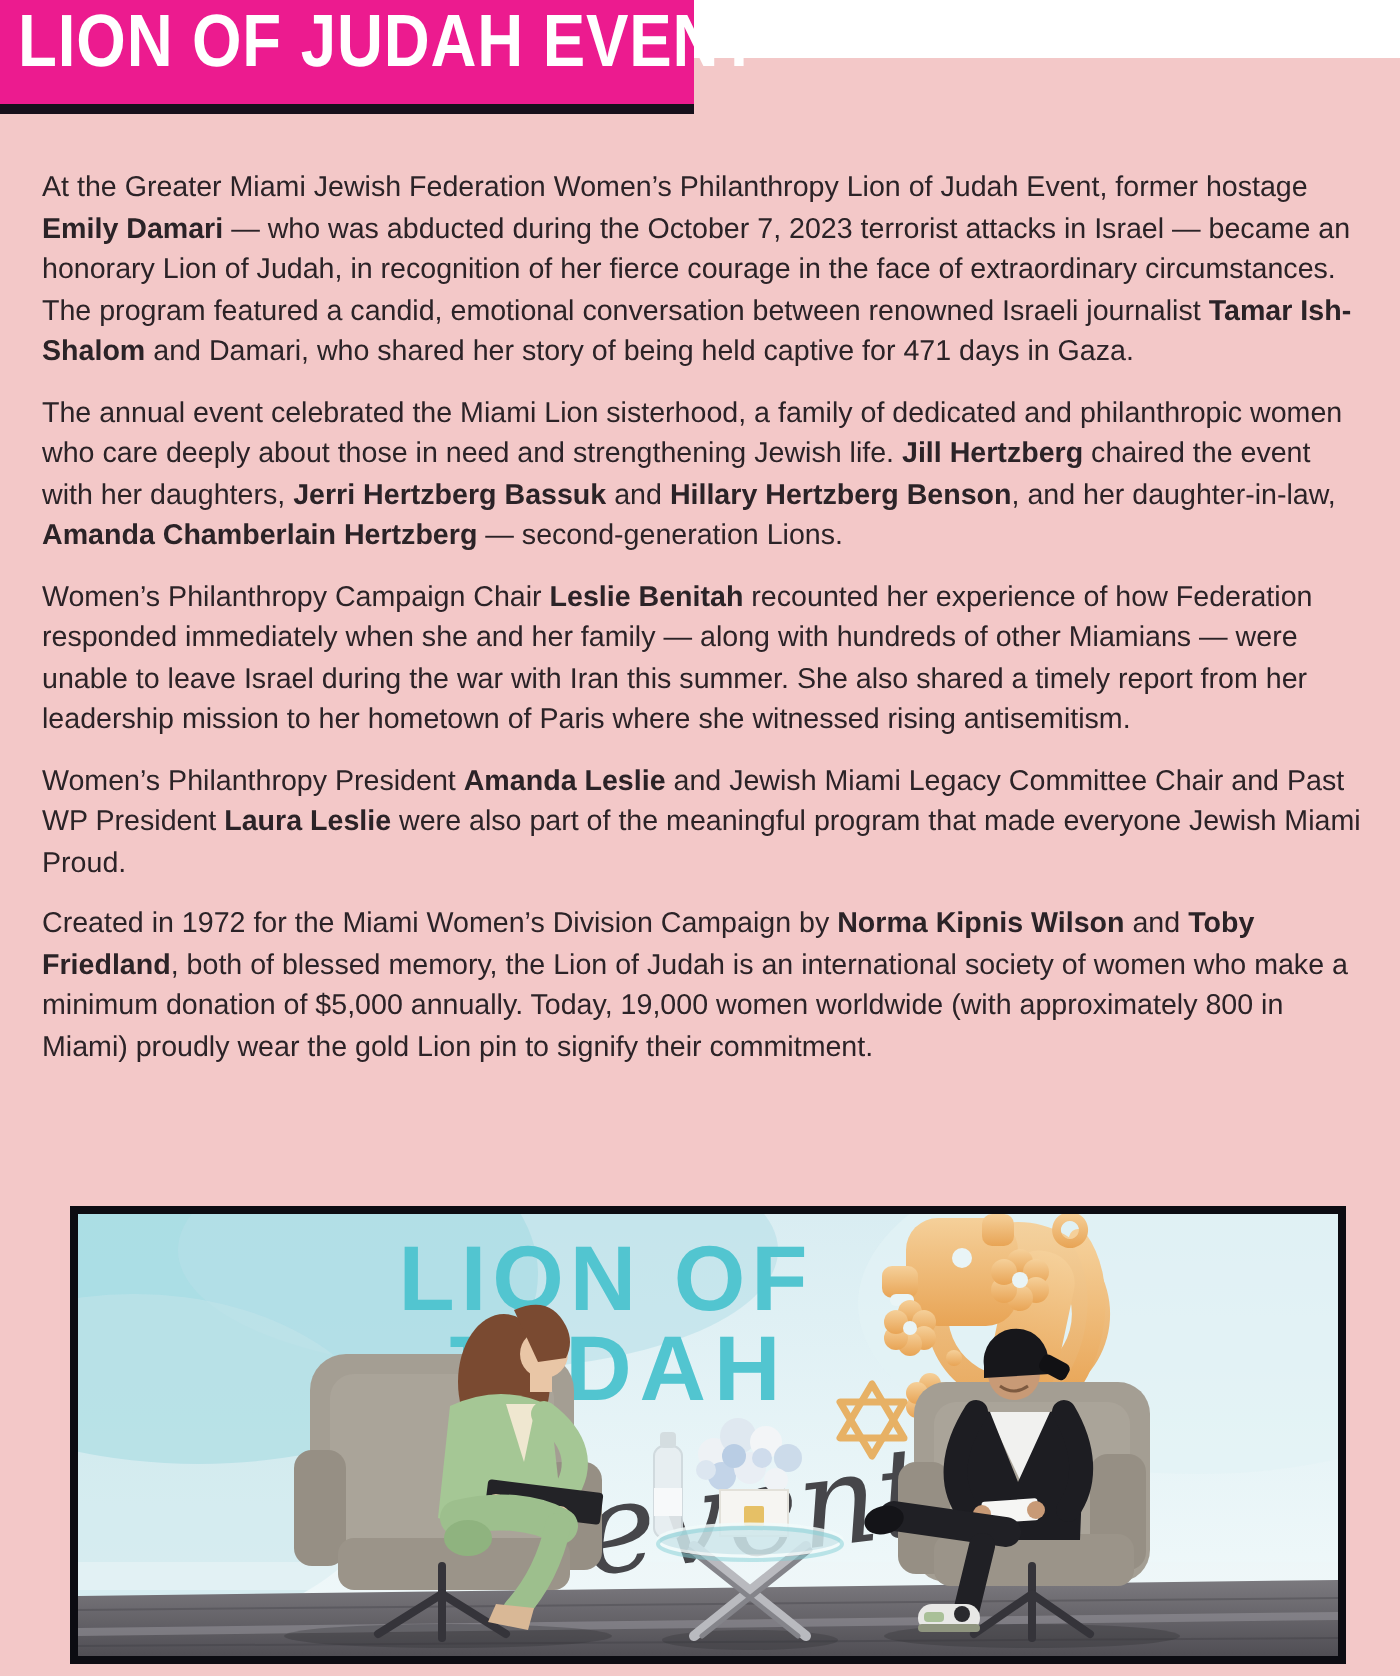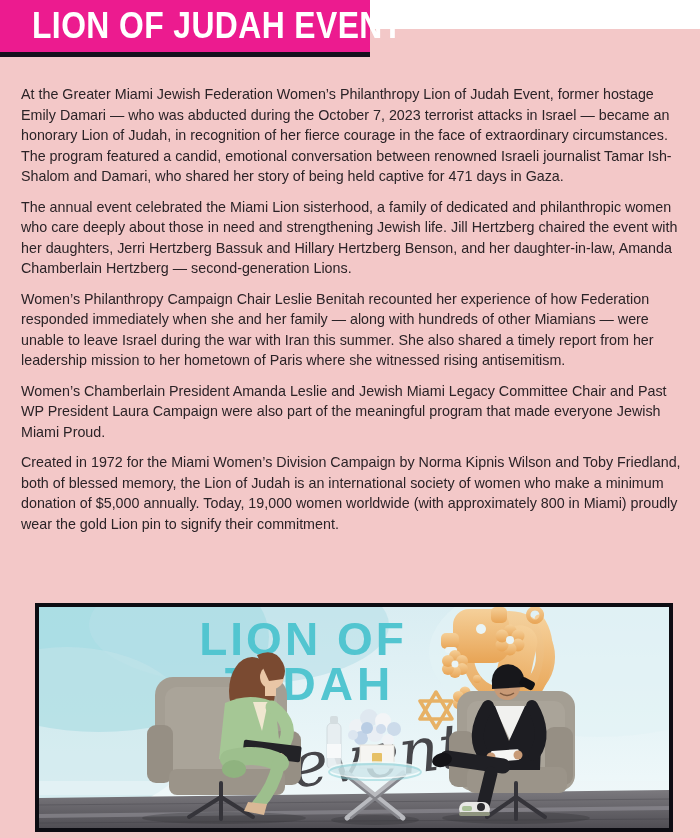--- a/index.html
+++ b/index.html
@@ -6,52 +6,52 @@
   body{
     width:700px;height:838px;overflow:hidden;position:relative;
     background:#ffffff;
     font-family:"Liberation Sans","DejaVu Sans",sans-serif;
   }
   .pink-bg{position:absolute;left:0;top:29px;width:700px;height:809px;background:var(--page-pink,#f3c8c8);}
   .banner{
     position:absolute;left:0;top:0;width:338px;height:52px;
     background:var(--accent,#ec1b8f);
     border-bottom:5px solid #16101b;
-    display:flex;align-items:center;padding-left:32px;z-index:5;
+    display:flex;align-items:flex-start;padding-left:9px;z-index:5;
   }
   .banner h1{
     margin:0;color:#fff;font-size:37px;font-weight:700;letter-spacing:.5px;
     transform:scaleX(.86);transform-origin:left center;white-space:nowrap;
   }
   .article{
     position:absolute;left:21px;top:84px;width:660px;z-index:2;
     color:#2b2327;font-size:14.3px;line-height:20.5px;
   }
   .article p{margin:0 0 10px 0;}
-  .article b{font-weight:400;}
+  .article b{font-weight:700;}
   .photo-frame{
     position:absolute;left:35px;top:603px;width:630px;height:221px;
     border:4px solid #0c0c12;background:#14b8a6;z-index:2;
   }
   .photo-frame svg{display:block;}
 </style>
 </head>
 <body>
 
 <div class="pink-bg"></div>
 
 <div class="banner">
   <h1>LION OF JUDAH EVENT</h1>
 </div>
 
 <div class="article">
     <p><span>At the Greater Miami Jewish Federation Women’s Philanthropy Lion of Judah Event, former hostage </span><b>Emily Damari</b><span> — who was abducted during the October 7, 2023 terrorist attacks in Israel — became an honorary Lion of Judah, in recognition of her fierce courage in the face of extraordinary circumstances. The program featured a candid, emotional conversation between renowned Israeli journalist </span><b>Tamar Ish-Shalom</b><span> and Damari, who shared her story of being held captive for 471 days in Gaza.</span></p>
     <p><span>The annual event celebrated the Miami Lion sisterhood, a family of dedicated and philanthropic women who care deeply about those in need and strengthening Jewish life. </span><b>Jill Hertzberg</b><span> chaired the event with her daughters, </span><b>Jerri Hertzberg Bassuk</b><span> and </span><b>Hillary Hertzberg Benson</b><span>, and her daughter-in-law, </span><b>Amanda Chamberlain Hertzberg</b><span> — second-generation Lions.</span></p>
     <p><span>Women’s Philanthropy Campaign Chair </span><b>Leslie Benitah</b><span> recounted her experience of how Federation responded immediately when she and her family — along with hundreds of other Miamians — were unable to leave Israel during the war with Iran this summer. She also shared a timely report from her leadership mission to her hometown of Paris where she witnessed rising antisemitism.</span></p>
-    <p><span>Women’s Chamberlain President </span><b>Amanda Leslie</b><span> and Jewish Miami Legacy Committee Chair and Past WP President </span><b>Laura Campaign</b><span> were also part of the meaningful program that made everyone Jewish Miami Proud.</span></p>
+    <p><span>Women’s Philanthropy President </span><b>Amanda Leslie</b><span> and Jewish Miami Legacy Committee Chair and Past WP President </span><b>Laura Leslie</b><span> were also part of the meaningful program that made everyone Jewish Miami Proud.</span></p>
     <p><span>Created in 1972 for the Miami Women’s Division Campaign by </span><b>Norma Kipnis Wilson</b><span> and </span><b>Toby Friedland</b><span>, both of blessed memory, the Lion of Judah is an international society of women who make a minimum donation of $5,000 annually. Today, 19,000 women worldwide (with approximately 800 in Miami) proudly wear the gold Lion pin to signify their commitment.</span></p>
   </div>
 
 <div class="photo-frame">
 <svg width="630" height="221" viewBox="0 0 630 221" xmlns="http://www.w3.org/2000/svg">
   <defs>
     <linearGradient id="bgGrad" x1="0" y1="0" x2="0" y2="1">
       <stop offset="0" stop-color="#d9edf2"></stop>
       <stop offset="1" stop-color="#f3fafb"></stop>
     </linearGradient>

